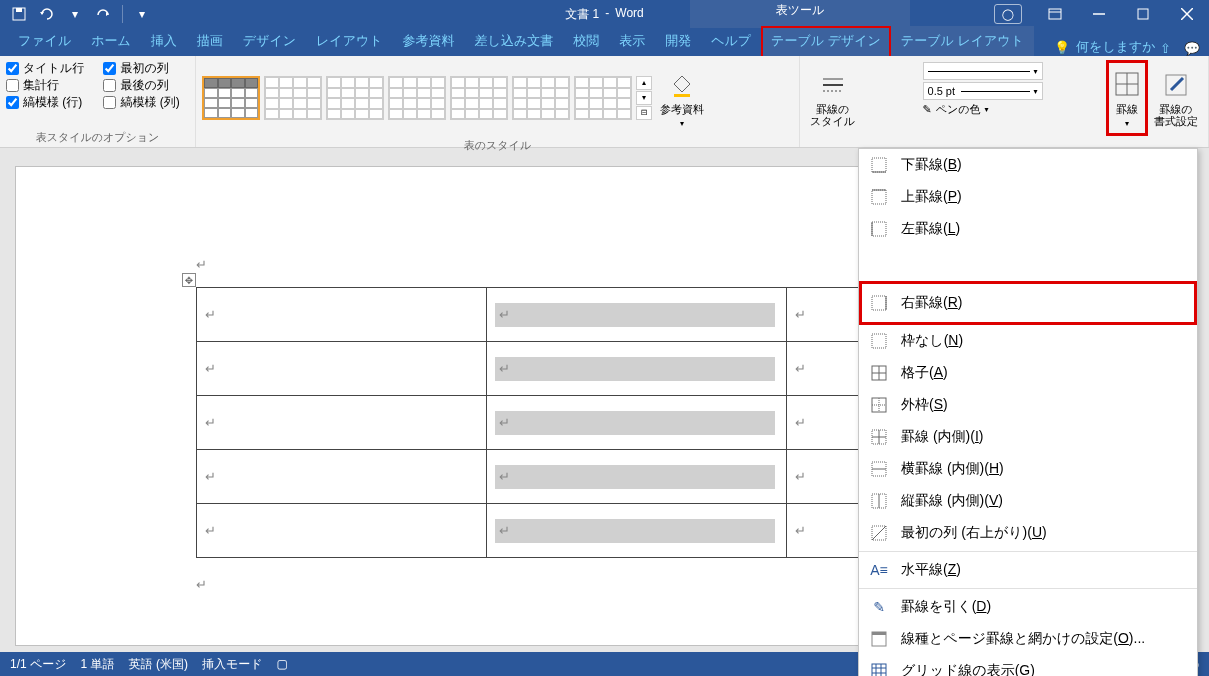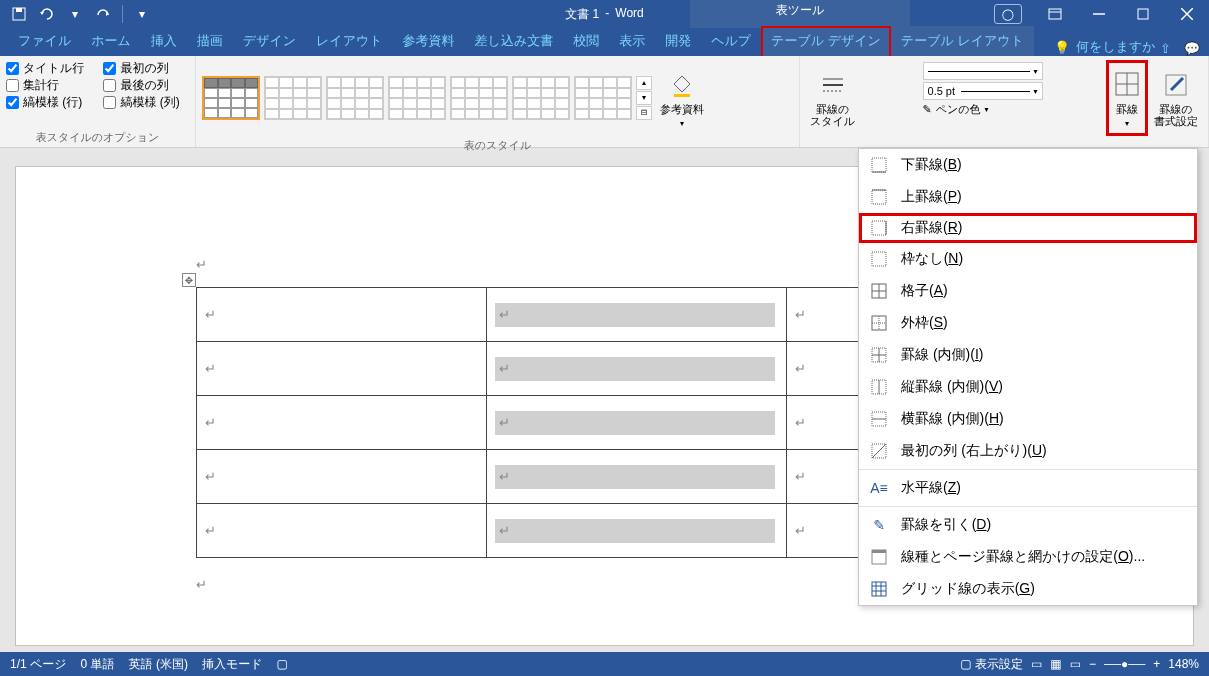--- a/index.html
+++ b/index.html
@@ -63,21 +63,21 @@
 .doc-table { position: absolute; left: 140px; top: 110px; border-collapse: collapse; }
 .doc-table td { border: 1px solid #444; height: 54px; vertical-align: middle; padding: 0 8px; font-size: 13px; color: #888; }
 .doc-table td.c1 { width: 290px; }
 .doc-table td.c2 { width: 300px; }
 .doc-table td.c3 { width: 120px; }
 .shaded { background: #d0d0d0; display: inline-block; width: 280px; height: 24px; line-height: 24px; padding-left: 4px; }
 
 
 .dropdown { position: absolute; top: 148px; left: 858px; width: 340px; background: #fff; border: 1px solid #c8c8c8; box-shadow: 2px 2px 6px rgba(0,0,0,0.2); font-size: 14px; z-index: 100; }
 .ditem { display: flex; align-items: center; gap: 12px; padding: 6px 10px; }
-.ditem.highlighted { border: 3px solid #d00; padding: 2px 7px; }
+.ditem.highlighted { border: 3px solid #d00; padding: 9px 7px; margin-top: 36px; }
 .ditem .dicon { width: 20px; height: 20px; display: flex; align-items: center; justify-content: center; }
 .dsep { height: 1px; background: #e0e0e0; margin: 2px 0; }
 .ul { text-decoration: underline; }
 
 
 .statusbar { position: absolute; bottom: 0; left: 0; right: 0; height: 24px; background: #2b579a; color: #fff; font-size: 12px; display: flex; align-items: center; padding: 0 10px; gap: 14px; }
 .statusbar .sright { position: absolute; right: 10px; display: flex; align-items: center; gap: 8px; }
 
 svg { display: block; }
 .grid-ico rect { fill: none; stroke: #666; stroke-width: 1; }
@@ -507,20 +507,29 @@
     </div>
   <div class="ditem">
       <span class="dicon">
         <svg class="grid-ico" width="16" height="16">
           <rect x="1" y="1" width="14" height="14" stroke-dasharray="1"></rect>
           <line x1="1" y1="1" x2="15" y2="1" stroke="#000" stroke-width="2"></line>
         </svg>
       </span>
       <span><span>上罫線(</span><span class="ul">P</span>)</span>
     </div>
+  <div class="ditem">
+      <span class="dicon">
+        <svg class="grid-ico" width="16" height="16">
+          <rect x="1" y="1" width="14" height="14" stroke-dasharray="1"></rect>
+          <line x1="1" y1="1" x2="1" y2="15" stroke="#000" stroke-width="2"></line>
+        </svg>
+      </span>
+      <span><span>左罫線(</span><span class="ul">L</span>)</span>
+    </div>
   <div class="ditem highlighted">
       <span class="dicon">
         <svg class="grid-ico" width="16" height="16">
           <rect x="1" y="1" width="14" height="14" stroke-dasharray="1"></rect>
           <line x1="15" y1="1" x2="15" y2="15" stroke="#000" stroke-width="2"></line>
         </svg>
       </span>
       <span><span>右罫線(</span><span class="ul">R</span>)</span>
     </div>
   <div class="ditem">
@@ -558,33 +567,33 @@
           <line x1="8" y1="1" x2="8" y2="15"></line>
           <line x1="1" y1="8" x2="15" y2="8"></line>
         </svg>
       </span>
       <span><span>罫線 (内側)(</span><span class="ul">I</span>)</span>
     </div>
   <div class="ditem">
       <span class="dicon">
         <svg class="grid-ico" width="16" height="16">
           <rect x="1" y="1" width="14" height="14" stroke-dasharray="1"></rect>
+          <line x1="1" y1="8" x2="15" y2="8"></line>
+        </svg>
+      </span>
+      <span><span>横罫線 (内側)(</span><span class="ul">H</span>)</span>
+    </div>
+  <div class="ditem">
+      <span class="dicon">
+        <svg class="grid-ico" width="16" height="16">
+          <rect x="1" y="1" width="14" height="14" stroke-dasharray="1"></rect>
           <line x1="8" y1="1" x2="8" y2="15"></line>
         </svg>
       </span>
       <span><span>縦罫線 (内側)(</span><span class="ul">V</span>)</span>
-    </div>
-  <div class="ditem">
-      <span class="dicon">
-        <svg class="grid-ico" width="16" height="16">
-          <rect x="1" y="1" width="14" height="14" stroke-dasharray="1"></rect>
-          <line x1="1" y1="8" x2="15" y2="8"></line>
-        </svg>
-      </span>
-      <span><span>横罫線 (内側)(</span><span class="ul">H</span>)</span>
     </div>
   <div class="ditem">
       <span class="dicon">
         <svg class="grid-ico" width="16" height="16">
           <rect x="1" y="1" width="14" height="14" stroke-dasharray="1"></rect>
           <line x1="1" y1="15" x2="15" y2="1"></line>
         </svg>
       </span>
       <span><span>最初の列 (右上がり)(</span><span class="ul">U</span>)</span>
     </div>
@@ -616,21 +625,21 @@
           <line x1="1" y1="5" x2="15" y2="5" stroke="#2b579a"></line>
           <line x1="1" y1="10" x2="15" y2="10" stroke="#2b579a"></line>
         </svg>
       </span>
       <span><span>グリッド線の表示(</span><span class="ul">G</span>)</span>
     </div>
 </div>
 
 <div class="statusbar">
   <span>1/1 ページ</span>
-  <span>0 単語</span>
+  <span>1 単語</span>
   <span>英語 (米国)</span>
   <span>挿入モード</span>
   <span>▢</span>
   <div class="sright">
     <span>▢ <span>表示設定</span></span>
     <span>▭</span>
     <span>▦</span>
     <span>▭</span>
     <span>−</span>
     <span>──●──</span>

